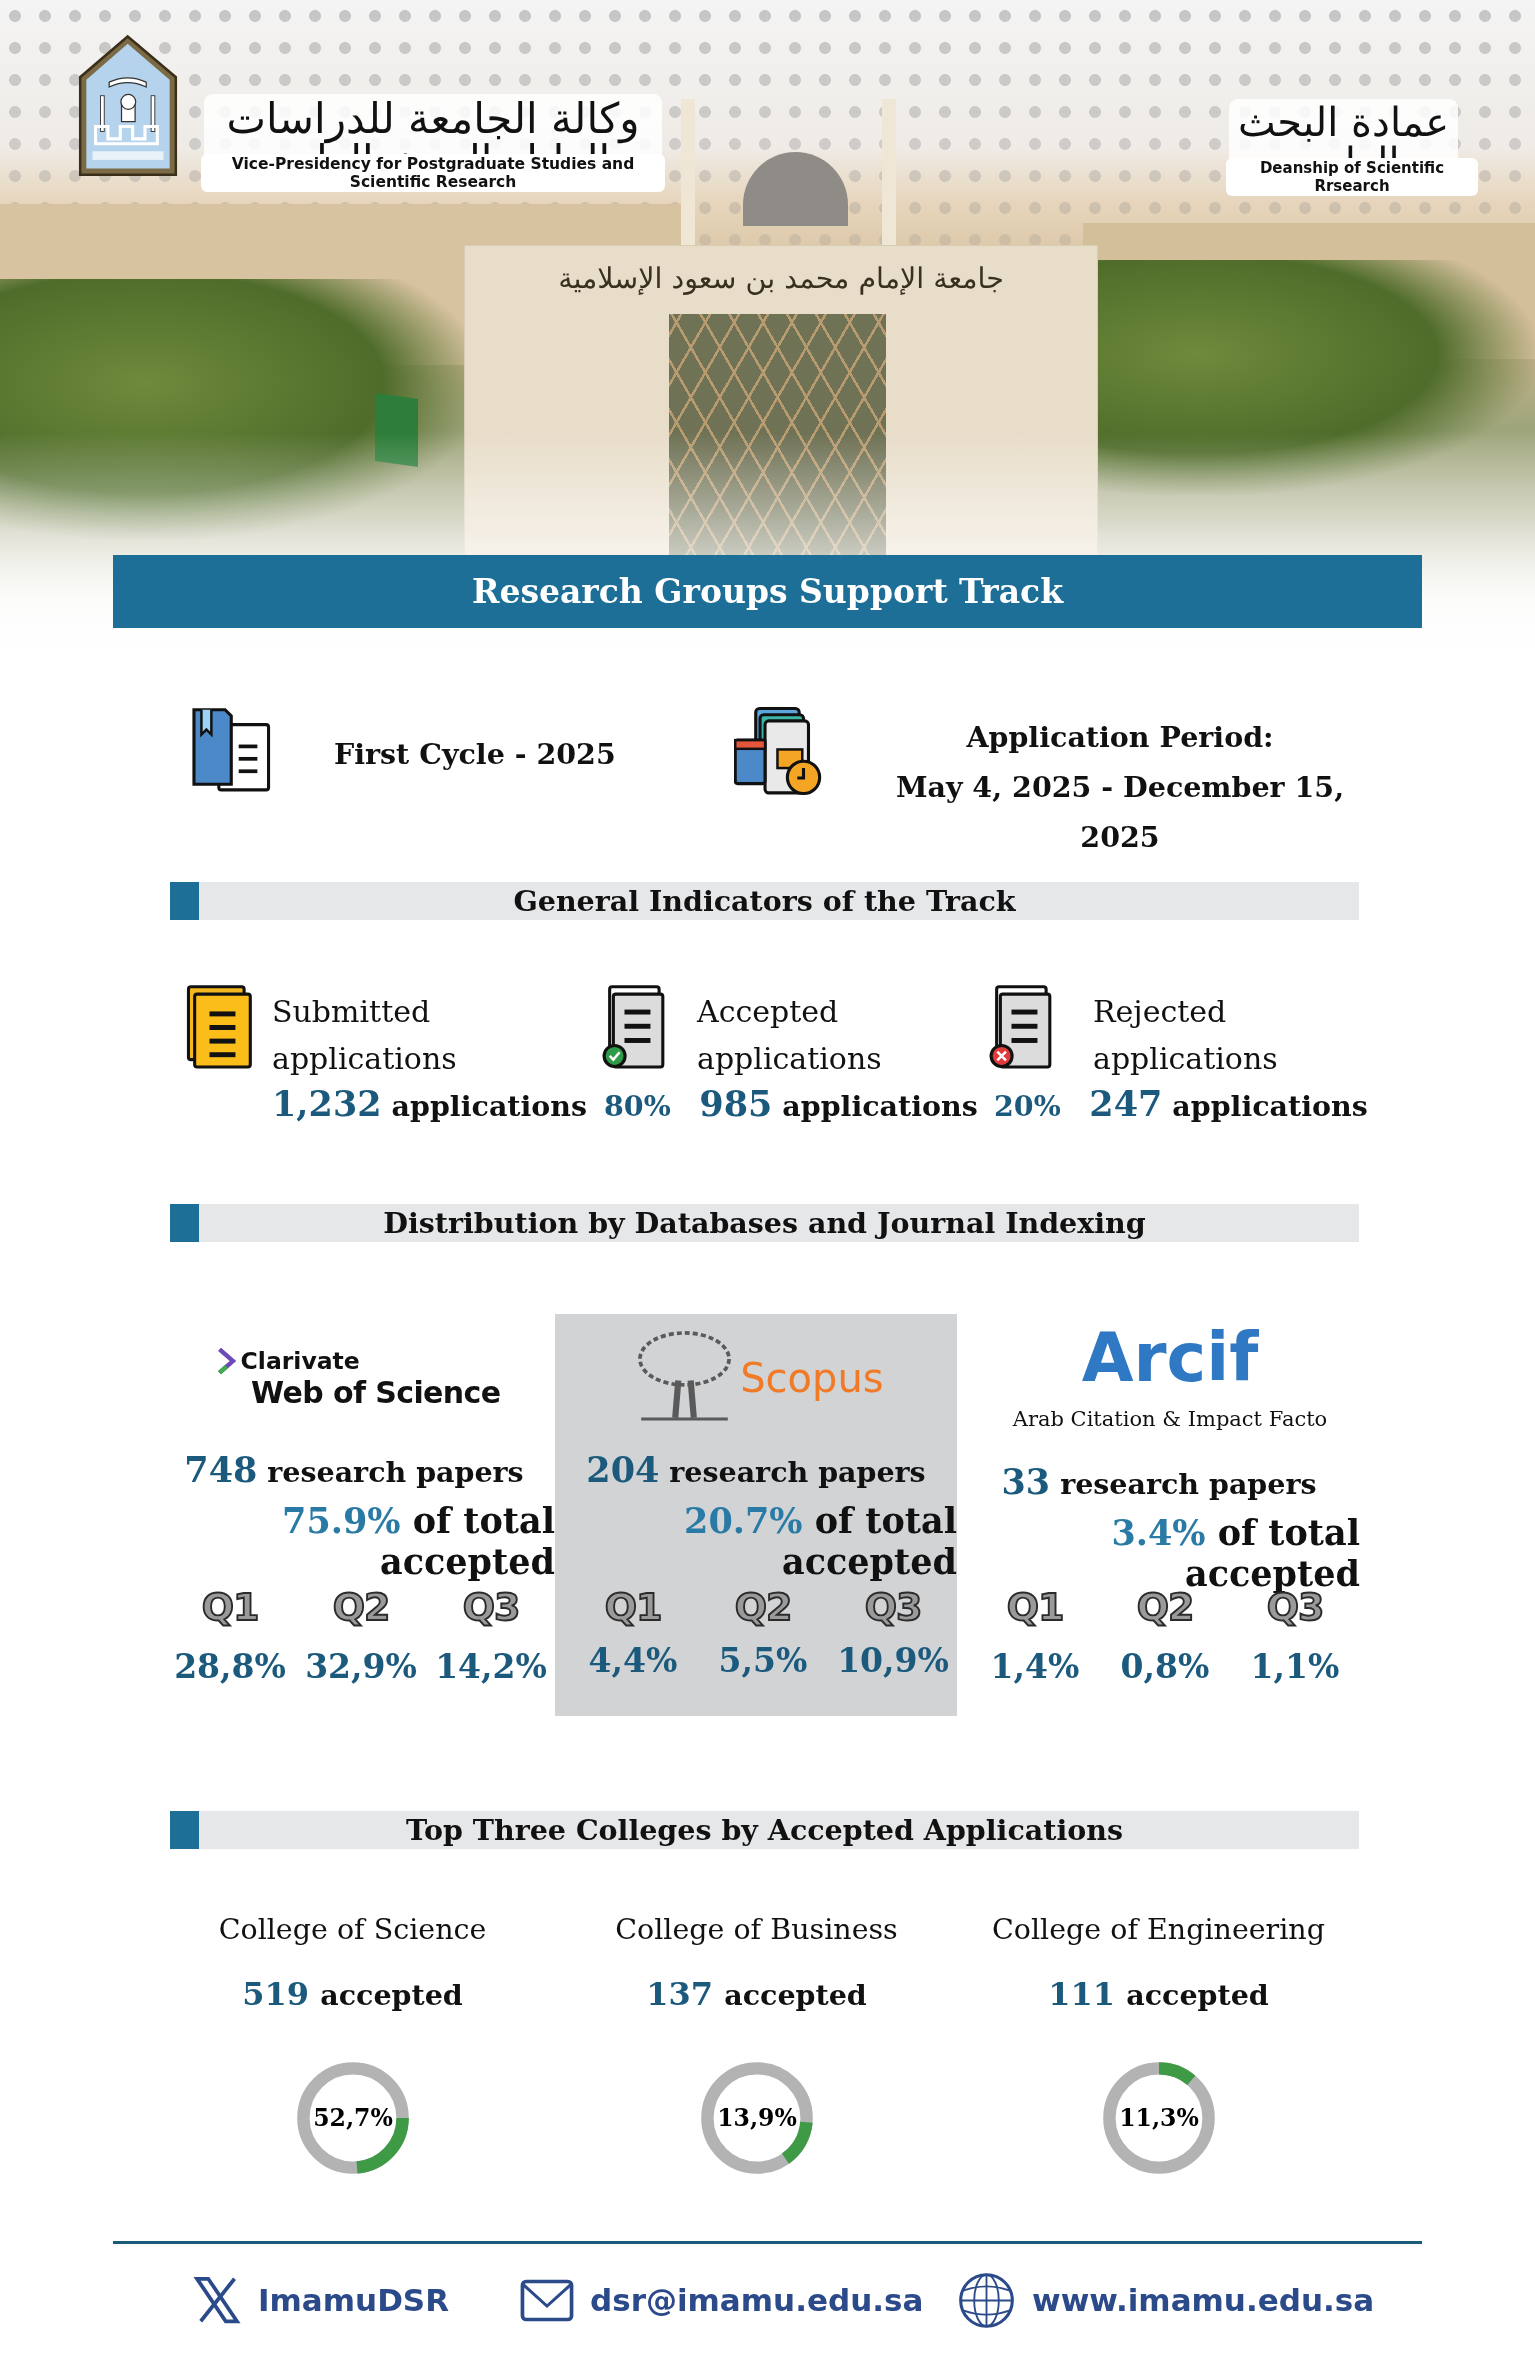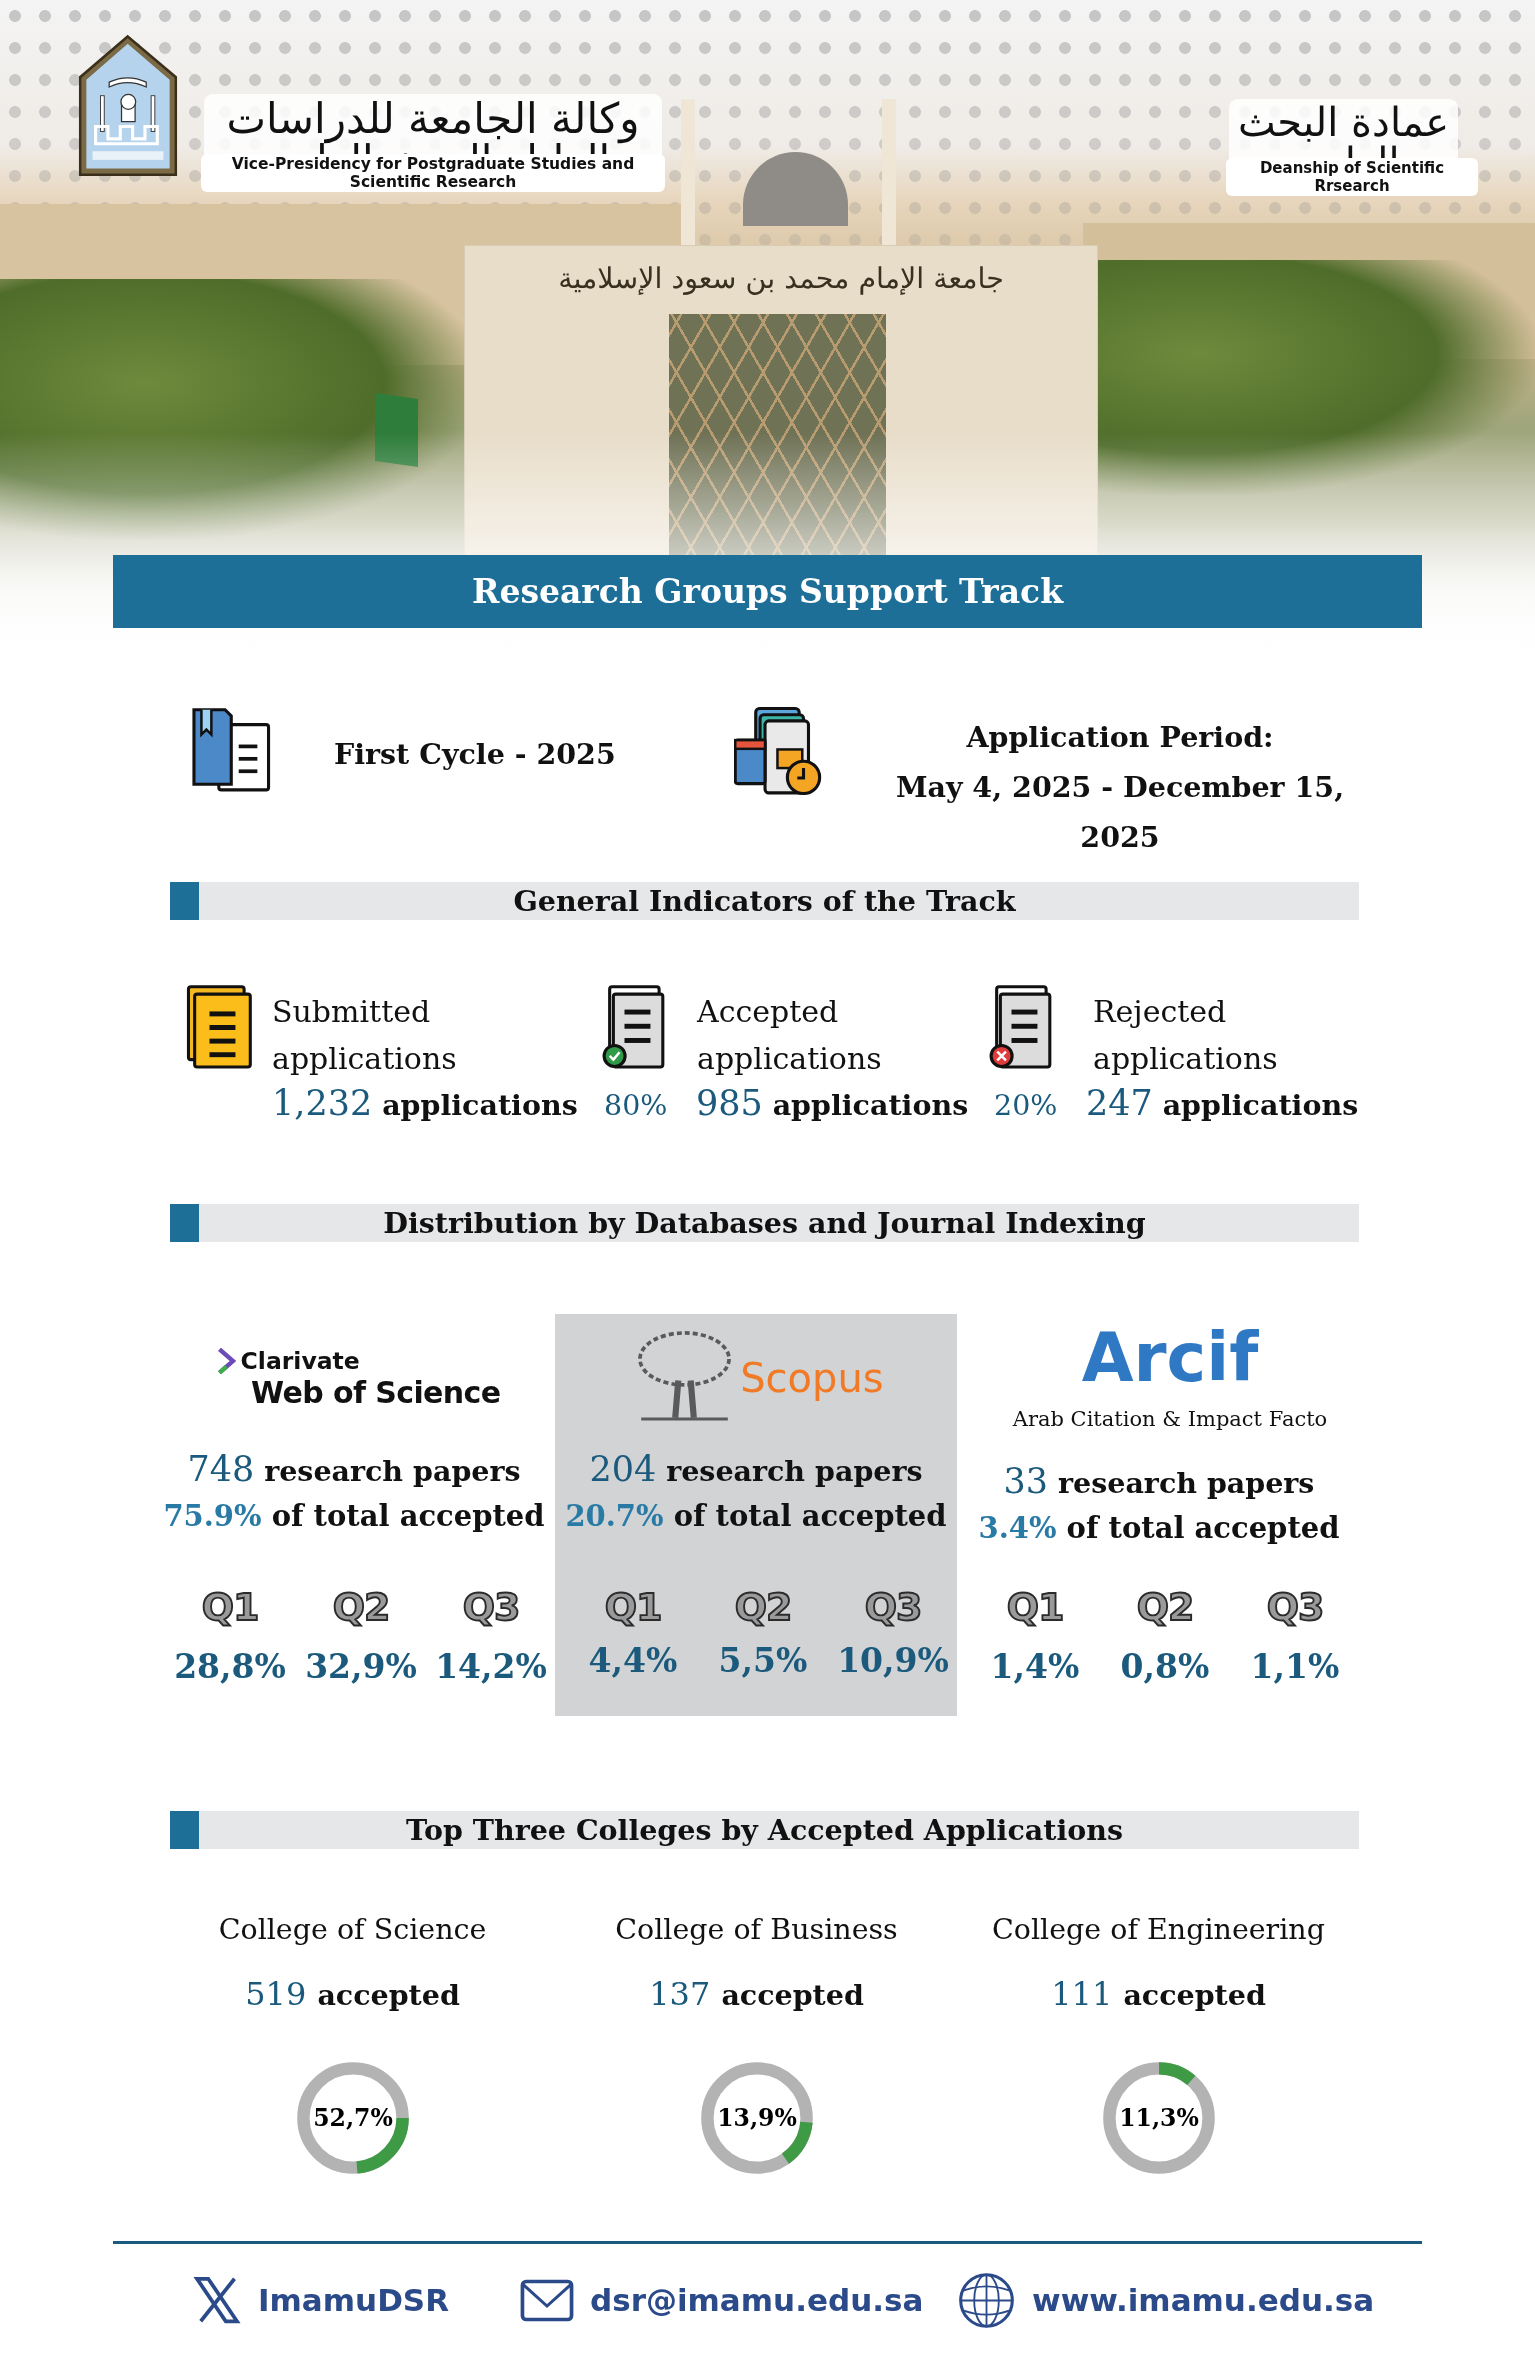--- a/index.html
+++ b/index.html
@@ -40,28 +40,28 @@
           display:flex;align-items:center;justify-content:center;font-size:33px;font-weight:bold;}
   
   .cycle-text{left:334px;top:737px;font-size:28.5px;font-weight:bold;}
   .period{left:854px;top:712px;width:532px;text-align:center;font-size:28.5px;font-weight:bold;line-height:50px;}
   
   .sec{left:170px;width:1189px;height:38px;background:#e6e7e9;display:flex;align-items:center;justify-content:center;
        font-size:28.5px;font-weight:bold;}
   .sec .acc{position:absolute;left:0;top:0;width:28.5px;height:100%;background:#1e6f98;}
   
   .ind-label{font-size:30px;font-weight:normal;line-height:47px;}
-  .num{color:#1b5a7d;font-weight:normal;}
+  .num{color:#1b5a7d;font-weight:bold;}
   .big{font-size:35px;}
   .ind-val{font-size:28.5px;font-weight:bold;}
   
   .db-col{width:402px;text-align:center;}
   .scopus-bg{left:555px;top:1314px;width:402px;height:402px;background:#d1d3d5;}
   .db-count{font-size:28.5px;font-weight:bold;}
-  .db-pct{font-size:29px;font-weight:bold;}
+  .db-pct{font-size:35px;font-weight:bold;text-align:right;}
   .pct-blue{color:#2a7aa6;}
   .q-label{font-family:"DejaVu Sans",sans-serif;font-size:38px;font-weight:bold;color:#9a9a9a;
            -webkit-text-stroke:1.9px #2b2b2b;letter-spacing:-1.2px;}
   .q-val{font-size:33px;font-weight:bold;color:#1b5a7d;}
   
   .col-name{font-size:28.5px;font-weight:normal;text-align:center;width:371px;}
   .col-val{font-size:32px;font-weight:bold;text-align:center;width:371px;}
   .col-val .lbl{font-size:28.5px;color:#111;}
   .donut{width:124px;height:124px;}
   .donut-label{font-size:38px;font-weight:bold;color:#1b5a7d;text-anchor:middle;font-family:"DejaVu Serif",serif;}

